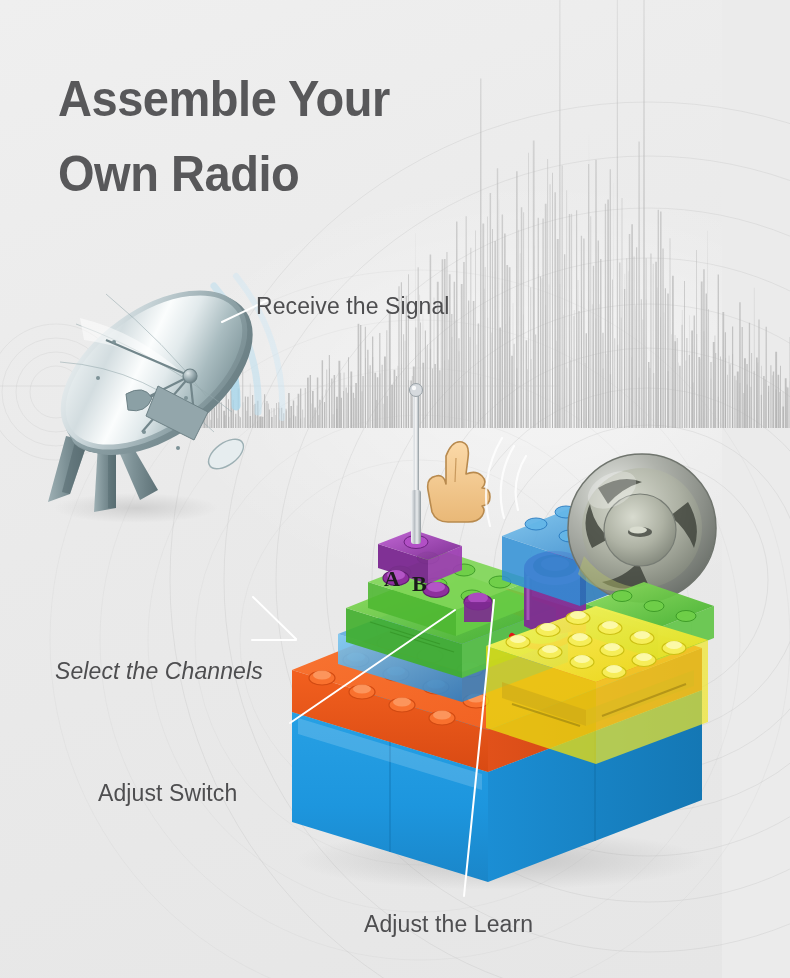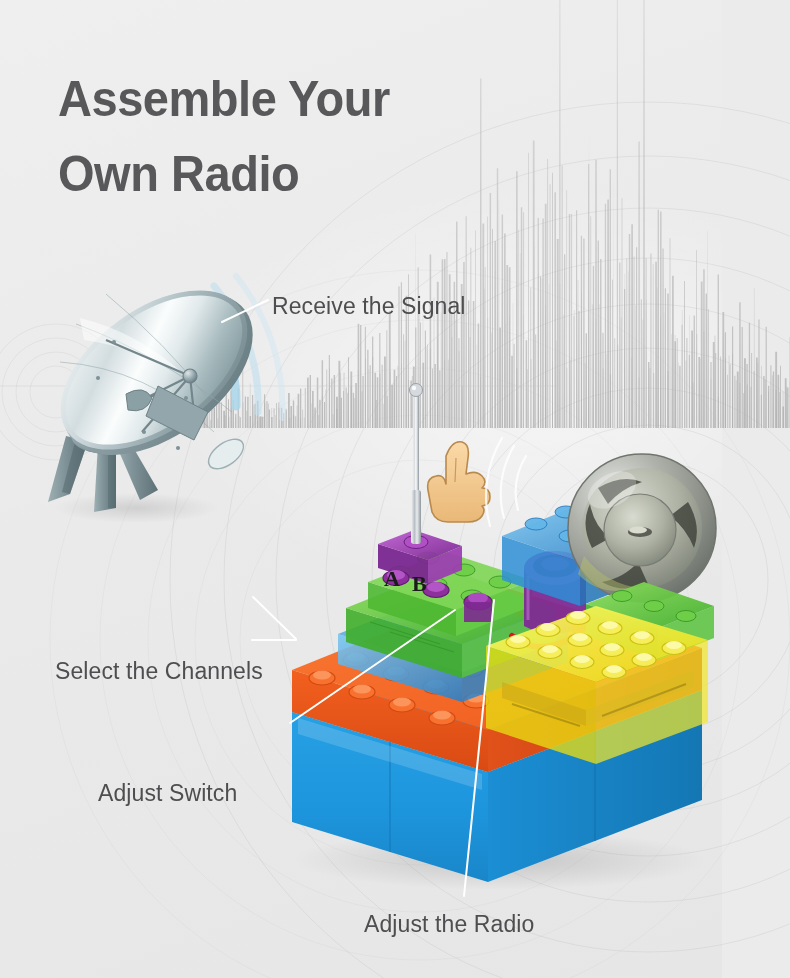--- a/index.html
+++ b/index.html
@@ -54,22 +54,22 @@
   }
 
   
   .callout {
     position: absolute;
     font-size: 23px;
     color: #4e4e50;
     letter-spacing: 0.1px;
     white-space: nowrap;
   }
-  .callout-signal   { left: 272px; top: 293px; }
-  .callout-channels { left: 55px;  top: 658px; }
+  .callout-signal   { left: 256px; top: 293px; }
+  .callout-channels { left: 55px;  top: 658px; font-style: italic; }
   .callout-power    { left: 98px;  top: 780px; }
   .callout-volume   { left: 364px; top: 911px; }
 
   
   .leaders { position: absolute; inset: 0; pointer-events: none; }
 
   
   .dish-wrap {
     position: absolute;
     left: 18px;
@@ -584,15 +584,15 @@
 
       <path d="M464 896 L494 600"></path>
 
       <path d="M252 640 L252 597" stroke-opacity="0.0"></path>
     </g>
   </svg>
 
   <div class="callout callout-signal">Receive the Signal</div>
   <div class="callout callout-channels">Select the Channels</div>
   <div class="callout callout-power">Adjust Switch</div>
-  <div class="callout callout-volume">Adjust the Radio</div>
+  <div class="callout callout-volume">Adjust the Learn</div>
 
 </div>
 
 </body></html>

